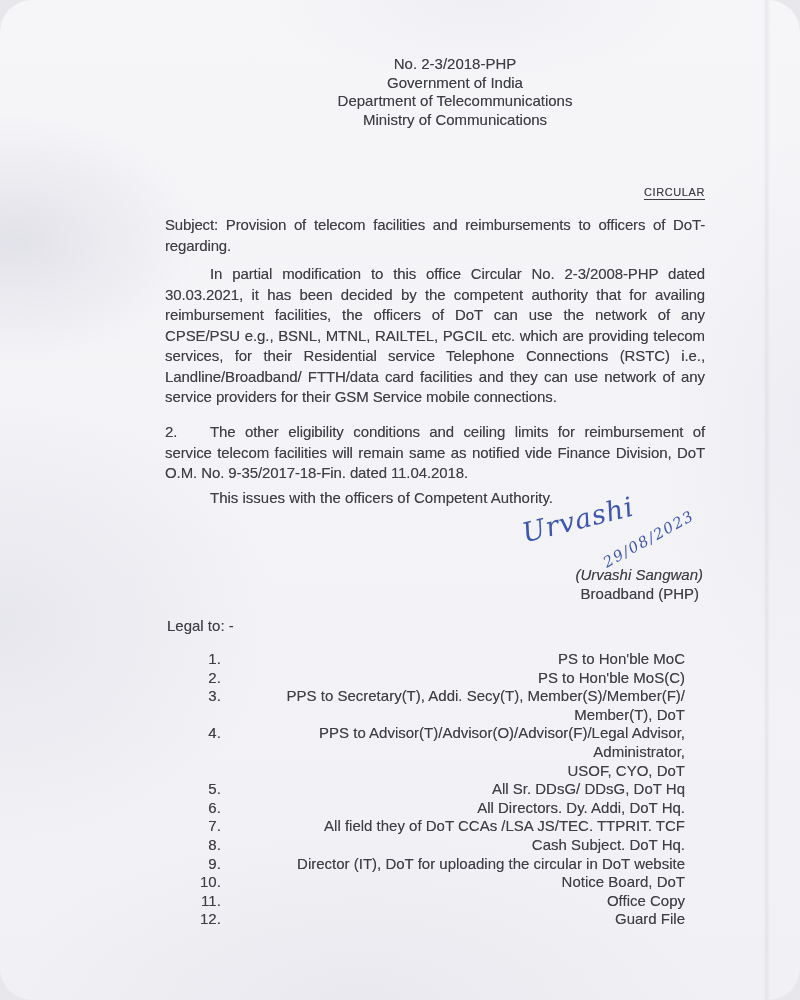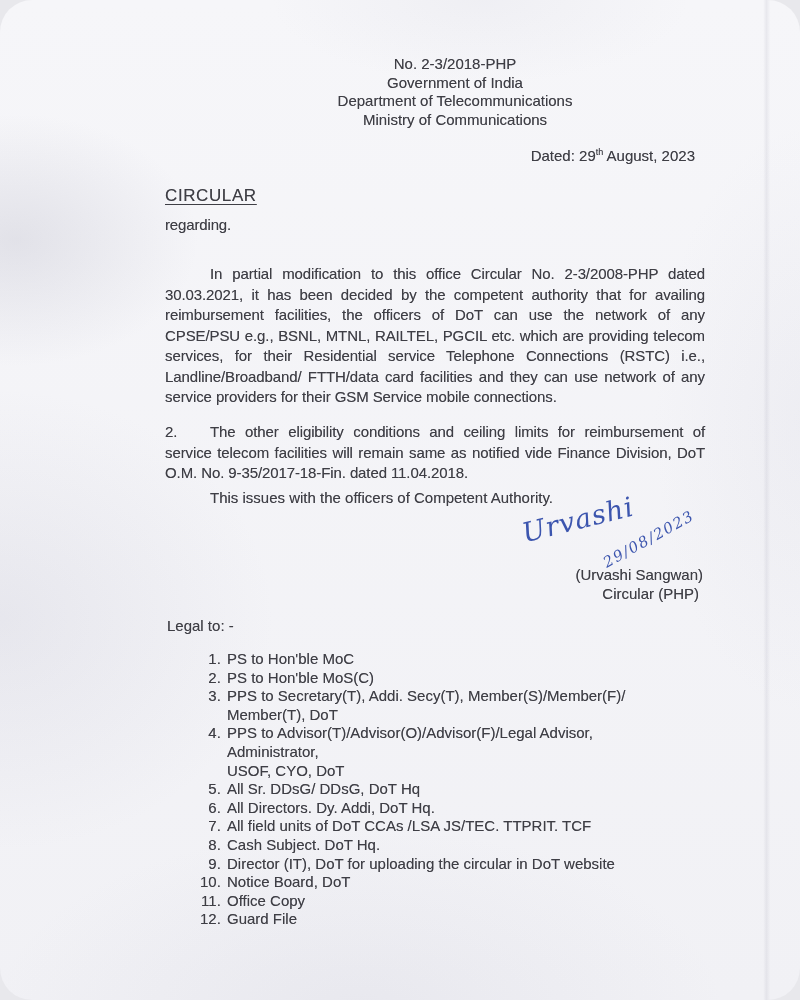--- a/index.html
+++ b/index.html
@@ -50,22 +50,22 @@
     width: 100%;
     text-align: right;
     padding-right: 10px;
   }
   .date-line sup { font-size: 9px; vertical-align: super; }
   .title {
     position: absolute;
     top: 186px;
     left: 0;
     width: 100%;
-    text-align: left;
-    font-size: 17px;
+    text-align: right;
+    font-size: 11px;
     font-weight: normal;
     text-decoration: underline;
     text-underline-offset: 3px;
     letter-spacing: 0.6px;
   }
   .subject {
     position: absolute;
     top: 214px;
     left: 0;
     width: 100%;
@@ -113,78 +113,78 @@
     position: absolute;
     top: 32px;
     right: 6px;
     font-family: "DejaVu Serif", serif;
     font-style: italic;
     font-size: 15px;
     letter-spacing: 1.5px;
     transform: rotate(-29deg);
     text-shadow: none;
   }
-  .sig-printed-name { position: absolute; top: 68px; right: 2px; }
+  .sig-printed-name { position: absolute; top: 68px; right: 2px; font-style: italic; }
   .sig-designation  { position: absolute; top: 87px; right: 6px; }
   .copy-label { position: absolute; top: 617px; left: 2px; }
   .copy-list {
     position: absolute;
     top: 650px;
     left: 0;
     width: 520px;
     padding-left: 60px;
     line-height: 18.6px;
     list-style: decimal outside;
+    text-align: right;
   }
   .copy-list li { white-space: pre-line; padding-left: 2px; }
 </style>
 </head>
 <body>
 
 <div class="page">
   <div class="content">
 
     <div class="letterhead">
       <div>No. 2-3/2018-PHP</div>
       <div>Government of India</div>
       <div>Department of Telecommunications</div>
       <div>Ministry of Communications</div>
     </div>
 
-    <div class="date-line"><span>Dated: 29</span><sup>th</sup><span> August, 2023</span></div>
 
     <h1 class="title">CIRCULAR</h1>
 
-    <p class="subject"><span class="subj-l2">regarding.</span></p>
+    <p class="subject"><span class="subj-l1">Subject:  Provision of telecom facilities and reimbursements to officers of DoT-</span><span class="subj-l2">regarding.</span></p>
 
     <p class="body-para para-1">In partial modification to this office Circular No. 2-3/2008-PHP dated 30.03.2021, it has been decided by the competent authority that for availing reimbursement facilities, the officers of DoT can use the network of any CPSE/PSU e.g., BSNL, MTNL, RAILTEL, PGCIL etc. which are providing telecom services, for their Residential service Telephone Connections (RSTC) i.e., Landline/Broadband/ FTTH/data card facilities and they can use network of any service providers for their GSM Service mobile connections.</p>
 
     <p class="body-para para-2"><span class="para-num">2.</span><span>The other eligibility conditions and ceiling limits for reimbursement of service telecom facilities will remain same as notified vide Finance Division, DoT O.M. No. 9-35/2017-18-Fin. dated 11.04.2018.</span></p>
 
     <p class="approval">This issues with the officers of Competent Authority.</p>
 
     <div class="sig-block">
       <span class="sig-name ink" style="color: rgb(60, 85, 174);">Urvashi</span>
       <span class="sig-date ink" style="color: rgb(60, 85, 174);">29/08/2023</span>
       <div class="sig-printed-name">(Urvashi Sangwan)</div>
-      <div class="sig-designation">Circular (PHP)</div>
+      <div class="sig-designation">Broadband (PHP)</div>
     </div>
 
     <div class="copy-label">Legal to: -</div>
 
     <ol class="copy-list">
       <li>PS to Hon'ble MoC</li>
       <li>PS to Hon'ble MoS(C)</li>
       <li>PPS to Secretary(T), Addi. Secy(T), Member(S)/Member(F)/
 Member(T), DoT</li>
       <li>PPS to Advisor(T)/Advisor(O)/Advisor(F)/Legal Advisor, Administrator,
 USOF, CYO, DoT</li>
       <li>All Sr. DDsG/ DDsG, DoT Hq</li>
       <li>All Directors. Dy. Addi, DoT Hq.</li>
-      <li>All field units of DoT CCAs /LSA JS/TEC. TTPRIT. TCF</li>
+      <li>All field they of DoT CCAs /LSA JS/TEC. TTPRIT. TCF</li>
       <li>Cash Subject. DoT Hq.</li>
       <li>Director (IT), DoT for uploading the circular in DoT website</li>
       <li>Notice Board, DoT</li>
       <li>Office Copy</li>
       <li>Guard File</li>
     </ol>
 
   </div>
 </div>
 

